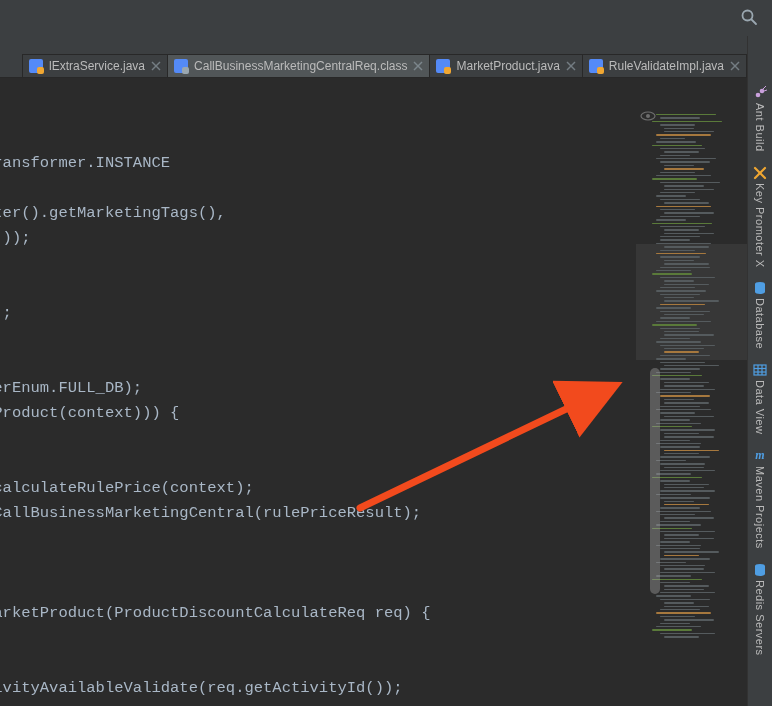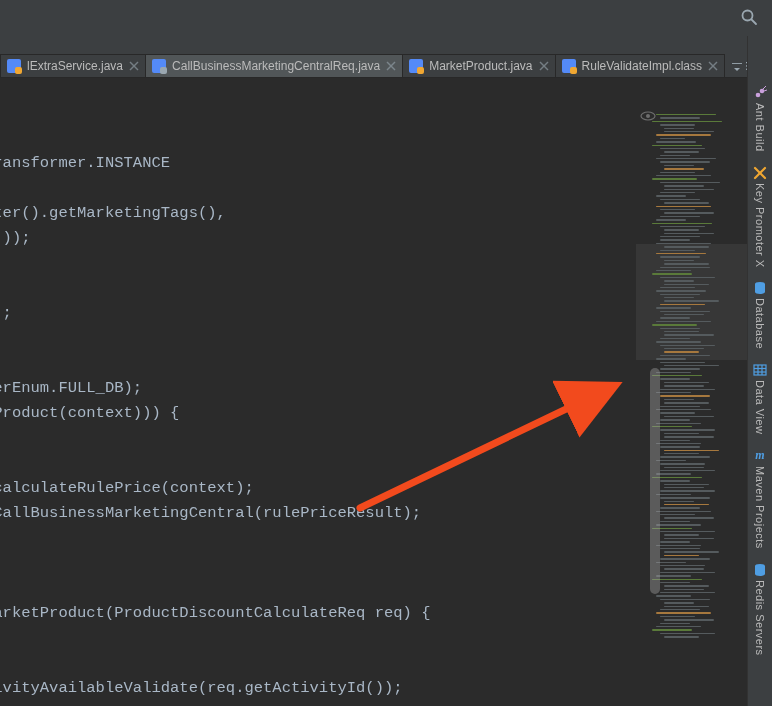--- a/index.html
+++ b/index.html
@@ -53,21 +53,21 @@
     display: flex;
     align-items: center;
     padding: 0 6px 0 6px;
     background: #515658;
     border-right: 1px solid #282828;
     border-top: 1px solid #282828;
     color: #bbbbbb;
     gap: 6px;
     cursor: pointer;
   }
-  .tab:first-child { border-left: 1px solid #282828; }
+  .tab:first-child { border-left: 1px solid #282828; margin-left: 22px; }
   .tab.inactive { background: #3c3f41; }
   .tab-icon {
     width: 14px;
     height: 14px;
     border-radius: 2px;
     position: relative;
     flex: 0 0 auto;
   }
   .tab-icon.java { background: #548af7; }
   .tab-icon.class { background: #548af7; }
@@ -284,21 +284,21 @@
           <line x1="1" y1="1" x2="9" y2="9" stroke="#9aa7b0" stroke-width="1.4"></line>
           <line x1="9" y1="1" x2="1" y2="9" stroke="#9aa7b0" stroke-width="1.4"></line>
         </svg>
     </span>
   </div>
 
   <div class="tab">
     <span class="tab-icon class">
         <span class="badge"></span>
       </span>
-    <span class="tab-label">CallBusinessMarketingCentralReq.java</span>
+    <span class="tab-label">CallBusinessMarketingCentralReq.class</span>
     <span class="tab-close">
       <svg viewBox="0 0 10 10">
           <line x1="1" y1="1" x2="9" y2="9" stroke="#9aa7b0" stroke-width="1.4"></line>
           <line x1="9" y1="1" x2="1" y2="9" stroke="#9aa7b0" stroke-width="1.4"></line>
         </svg>
     </span>
   </div>
 
   <div class="tab inactive">
     <span class="tab-icon java">
@@ -310,21 +310,21 @@
           <line x1="1" y1="1" x2="9" y2="9" stroke="#9aa7b0" stroke-width="1.4"></line>
           <line x1="9" y1="1" x2="1" y2="9" stroke="#9aa7b0" stroke-width="1.4"></line>
         </svg>
     </span>
   </div>
 
   <div class="tab inactive">
     <span class="tab-icon java">
         <span class="badge"></span>
       </span>
-    <span class="tab-label">RuleValidateImpl.class</span>
+    <span class="tab-label">RuleValidateImpl.java</span>
     <span class="tab-close">
       <svg viewBox="0 0 10 10">
           <line x1="1" y1="1" x2="9" y2="9" stroke="#9aa7b0" stroke-width="1.4"></line>
           <line x1="9" y1="1" x2="1" y2="9" stroke="#9aa7b0" stroke-width="1.4"></line>
         </svg>
     </span>
   </div>
 
   <div class="tab-spacer"></div>
 

